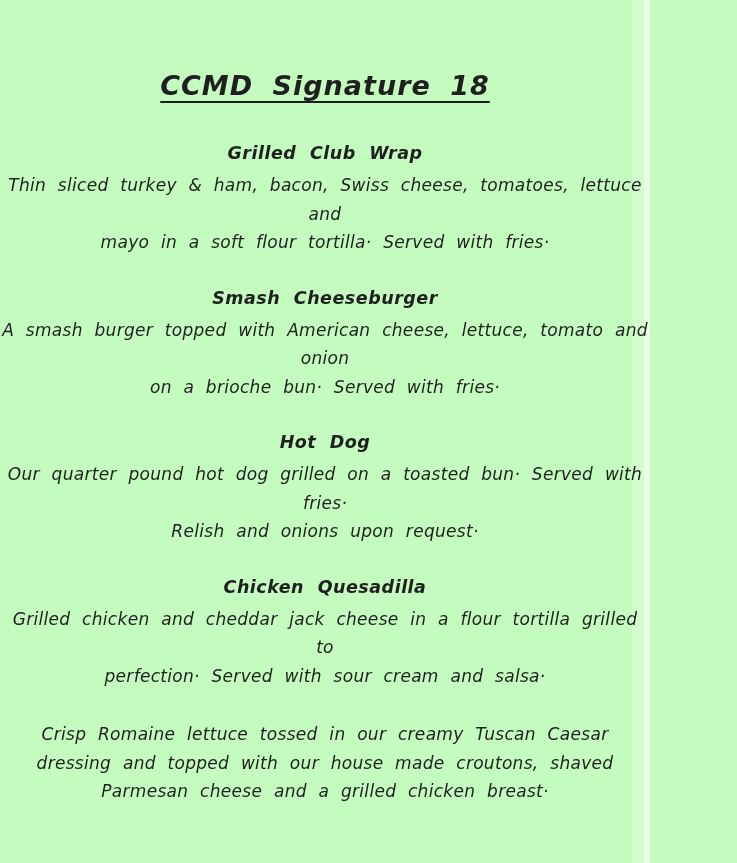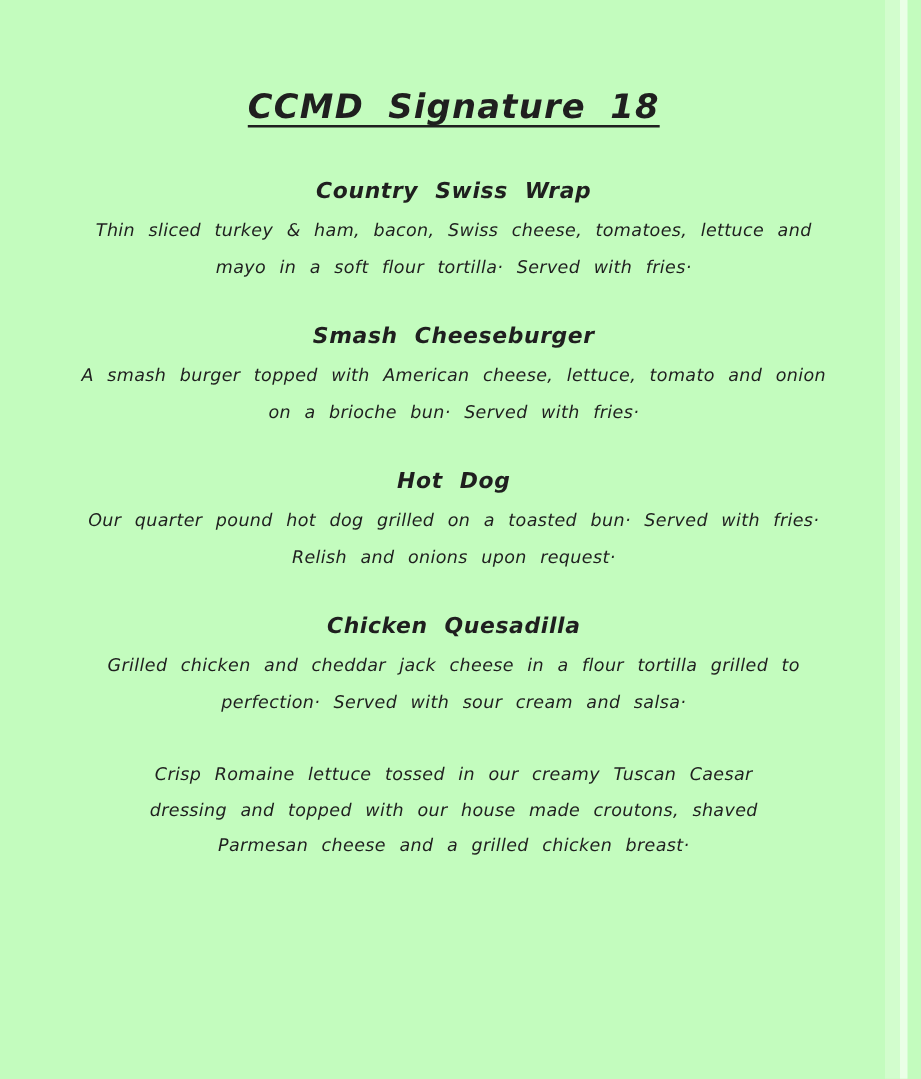--- a/index.html
+++ b/index.html
@@ -6,21 +6,21 @@
   html, body { width: 737px; height: 863px; }
   body {
     background: #c3fcbe;
     color: #1f1f1f;
     font-family: "DejaVu Sans", sans-serif;
     font-style: italic;
     position: relative;
     overflow: hidden;
   }
   .page {
-    width: 726px;
+    width: 650px;
     height: 863px;
     position: relative;
   }
   
   .edge-band-1 {
     position: absolute; top: 0; bottom: 0; right: 6px; width: 12px;
     background: #d2fdcd;
   }
   .edge-band-2 {
     position: absolute; top: 0; bottom: 0; right: 0; width: 6px;
@@ -46,42 +46,42 @@
   .menu-section { margin-bottom: 30px; }
   .item-name {
     font-size: 17.5px;
     font-weight: bold;
     line-height: 22px;
     margin-bottom: 7px;
     letter-spacing: 0.5px;
     word-spacing: 7px;
   }
   .item-desc {
-    font-size: 14px;
+    font-size: 17px;
     line-height: 28.5px;
     letter-spacing: 0.3px;
     word-spacing: 6px;
     white-space: pre-line;
   }
 </style>
 </head>
 <body style="background: rgb(195, 252, 190); color: rgb(31, 31, 31);">
 
 <div class="page">
   <div class="edge-band-1"></div>
   <div class="edge-band-2"></div>
 
   <div class="content">
 
     <div class="title-block">
       <div class="title-line">CCMD Signature 18</div>
     </div>
 
     <div class="menu-section">
-      <div class="item-name">Country Swiss Wrap</div>
+      <div class="item-name">Grilled Club Wrap</div>
       <div class="item-desc">Thin sliced turkey &amp; ham, bacon, Swiss cheese, tomatoes, lettuce and
 mayo in a soft flour tortilla· Served with fries·</div>
     </div>
 
     <div class="menu-section">
       <div class="item-name">Smash Cheeseburger</div>
       <div class="item-desc">A smash burger topped with American cheese, lettuce, tomato and onion
 on a brioche bun· Served with fries·</div>
     </div>
 

